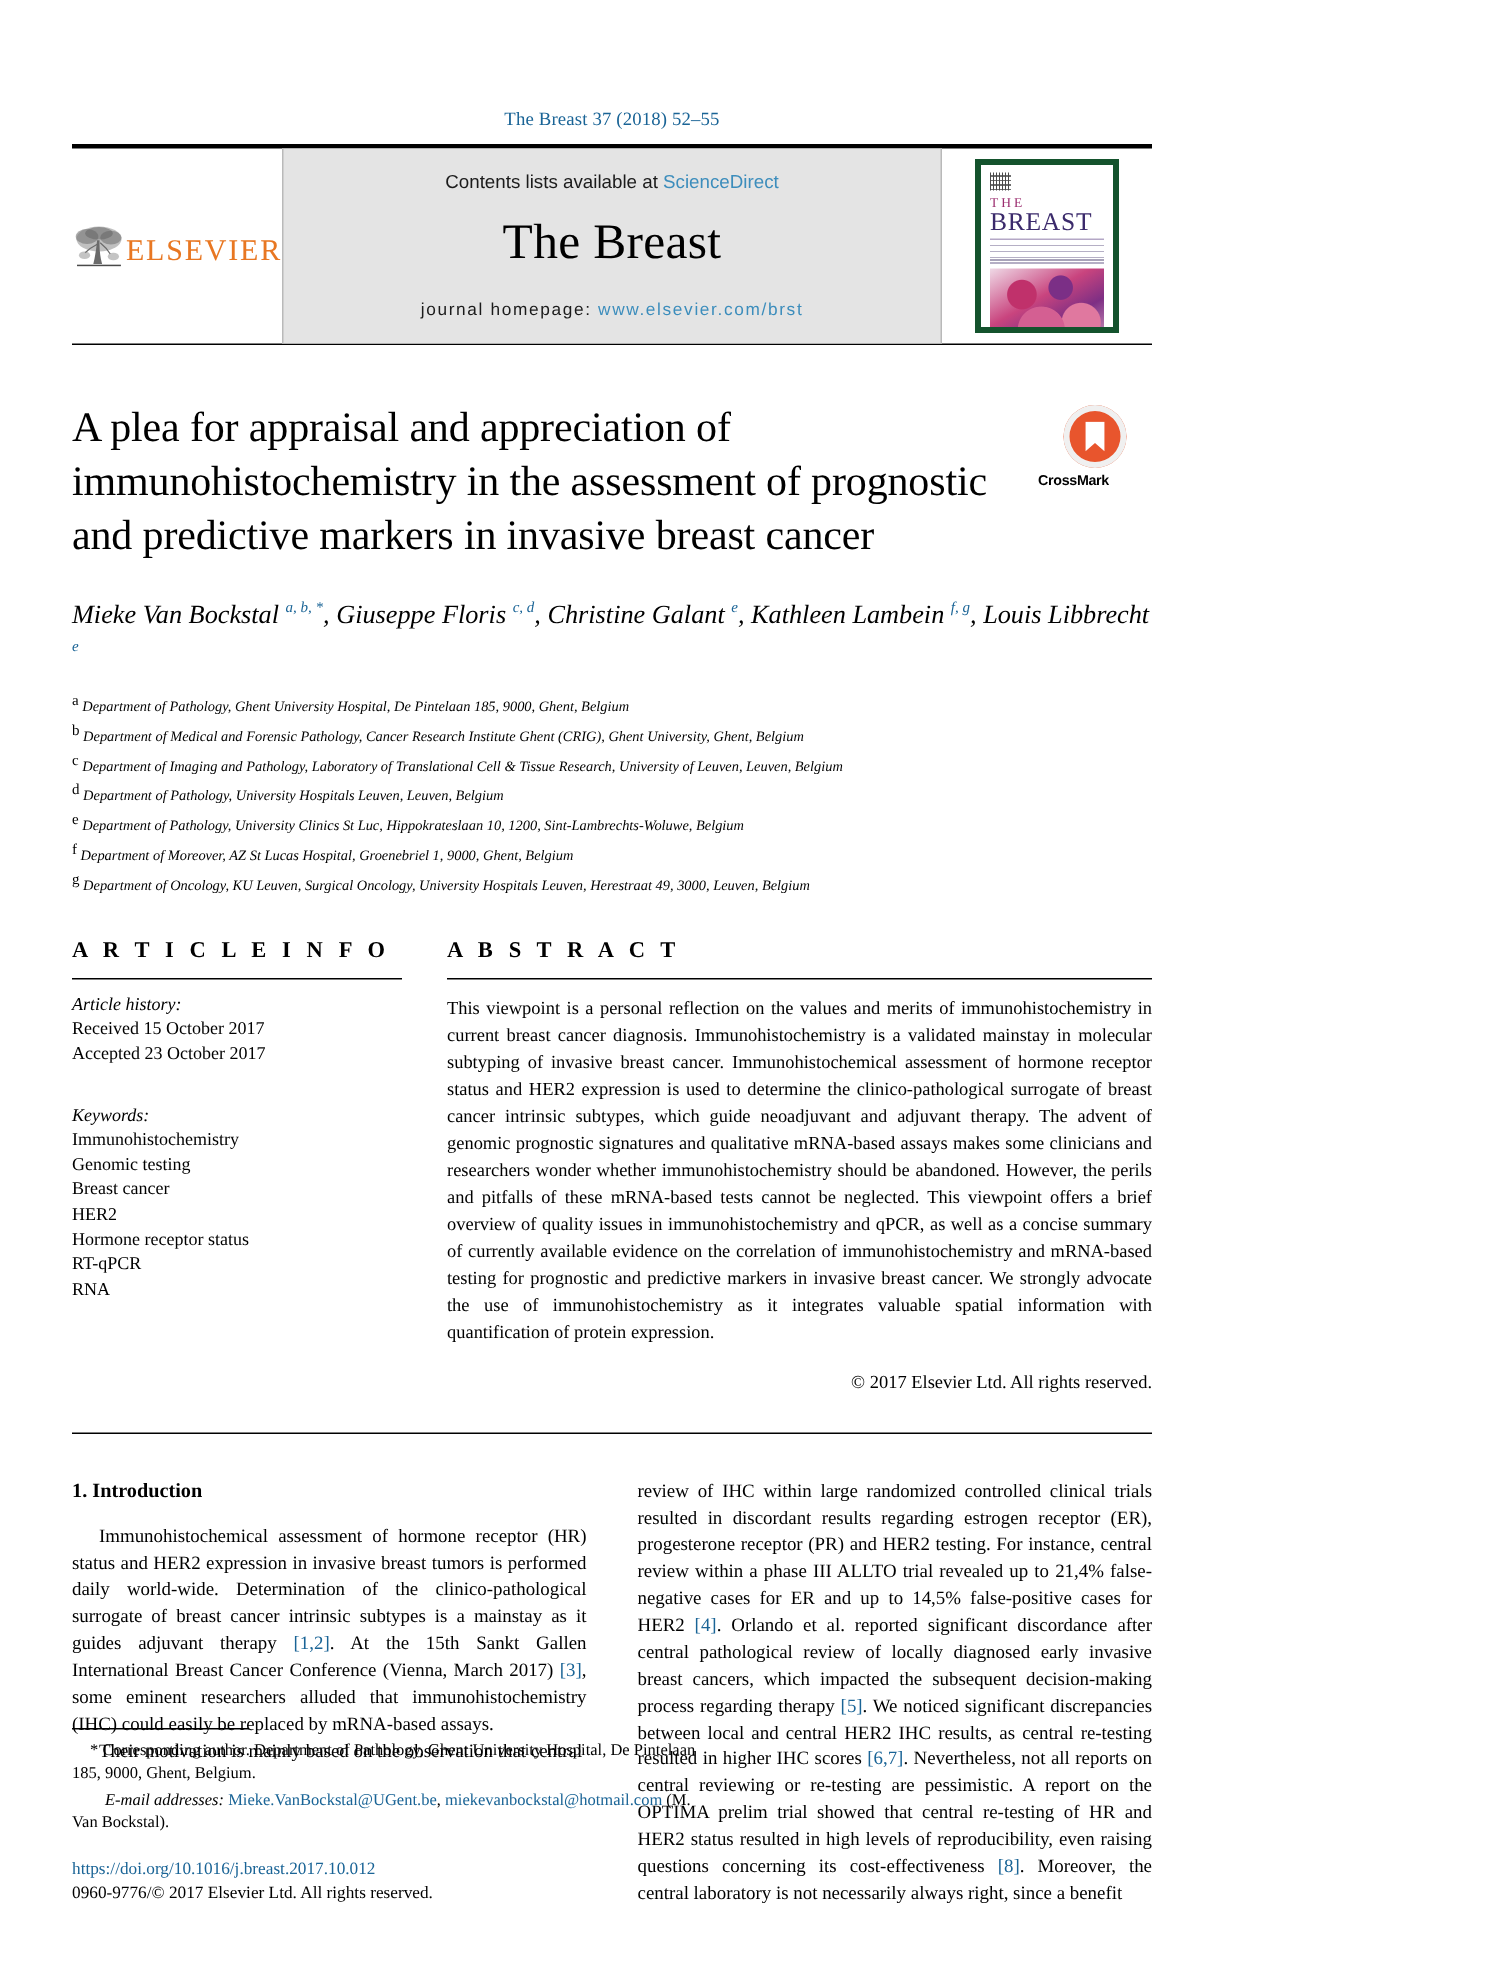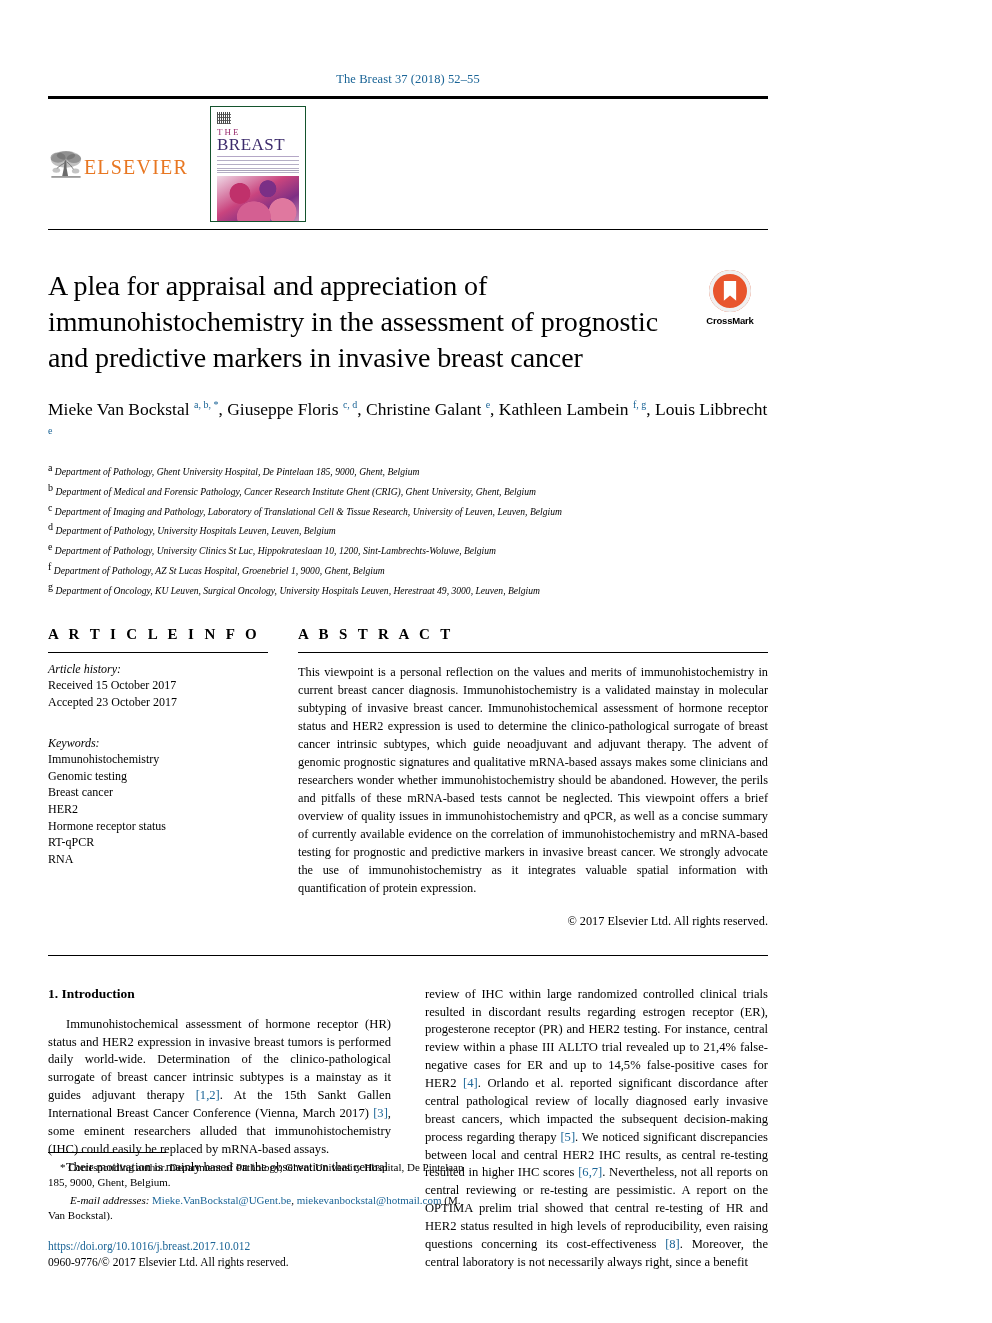--- a/index.html
+++ b/index.html
@@ -98,21 +98,21 @@
   .mast-cover {
     width: 140px;
     flex: 0 0 140px;
     display: flex;
     align-items: center;
     justify-content: center;
   }
   .cover-thumb {
     width: 96px;
     height: 116px;
-    border: 1px solid #14532d;
+    border: 4px solid #14532d;
     background: #fff;
     box-sizing: border-box;
     padding: 5px 6px;
     position: relative;
     overflow: hidden;
   }
   .cover-els {
     width: 14px; height: 12px;
     background:
       repeating-linear-gradient(90deg,#4a4a4a 0 1px,transparent 1px 2px),
@@ -164,21 +164,21 @@
     font-size: 28px;
     line-height: 1.28;
     font-weight: normal;
     margin: 0;
     padding-right: 16px;
     letter-spacing: -.1px;
   }
   .crossmark {
     flex: 0 0 76px;
     width: 76px;
-    text-align: center;
+    text-align: left;
     padding-top: 2px;
   }
   .cm-badge {
     width: 42px; height: 42px;
     border-radius: 50%;
     background: #e8552d;
     margin: 0 auto;
     position: relative;
     box-shadow: inset 0 0 0 4px #f0f0f0;
   }
@@ -197,20 +197,21 @@
     font-weight: bold;
     margin-top: 3px;
     letter-spacing: -.2px;
   }
 
   
   .authors {
     font-size: 17.5px;
     line-height: 1.45;
     margin-top: 22px;
+    font-style: italic;
   }
   .authors sup, .affils sup {
     font-size: 10px;
     vertical-align: super;
   }
   .authors sup { color: #1a6496; }
 
   .affils {
     margin-top: 12px;
     font-size: 9.6px;
@@ -348,20 +349,29 @@
           <path d="M41 34 q-12 6 -20 14" stroke="#6a6a6a" stroke-width="2" fill="none"></path>
           <path d="M45 32 q10 8 16 18" stroke="#6a6a6a" stroke-width="2" fill="none"></path>
           <ellipse cx="20" cy="52" rx="9" ry="6" fill="#8a8a8a" opacity=".5"></ellipse>
           <ellipse cx="66" cy="54" rx="9" ry="6" fill="#8a8a8a" opacity=".5"></ellipse>
           <rect x="8" y="67" width="70" height="2.4" fill="#4a4a4a"></rect>
         </g>
       </svg>
       <div class="elsevier-word">ELSEVIER</div>
     </div>
 
+    <div class="mast-center">
+      <div class="contents-line">
+        <span>Contents lists available at </span><span class="sd">ScienceDirect</span>
+      </div>
+      <div class="journal-name">The Breast</div>
+      <div class="homepage-line">
+        <span>journal homepage: </span><span class="url">www.elsevier.com/brst</span>
+      </div>
+    </div>
 
     <div class="mast-cover">
       <div class="cover-thumb">
         <div class="cover-els"></div>
         <div class="cover-the">THE</div>
         <div class="cover-breast">BREAST</div>
         <div class="cover-rule"></div>
         <div class="cover-lines"></div>
         <div class="cover-art"></div>
       </div>
@@ -377,21 +387,21 @@
   </div>
 
   <div class="authors" id="authors"><span>Mieke Van Bockstal </span><sup>a, b, *</sup><span>, </span><span>Giuseppe Floris </span><sup>c, d</sup><span>, </span><span>Christine Galant </span><sup>e</sup><span>, </span><span>Kathleen Lambein </span><sup>f, g</sup><span>, </span><span>Louis Libbrecht </span><sup>e</sup></div>
 
   <div class="affils" id="affils">
       <div><sup>a</sup><span> Department of Pathology, Ghent University Hospital, De Pintelaan 185, 9000, Ghent, Belgium</span></div>
       <div><sup>b</sup><span> Department of Medical and Forensic Pathology, Cancer Research Institute Ghent (CRIG), Ghent University, Ghent, Belgium</span></div>
       <div><sup>c</sup><span> Department of Imaging and Pathology, Laboratory of Translational Cell &amp; Tissue Research, University of Leuven, Leuven, Belgium</span></div>
       <div><sup>d</sup><span> Department of Pathology, University Hospitals Leuven, Leuven, Belgium</span></div>
       <div><sup>e</sup><span> Department of Pathology, University Clinics St Luc, Hippokrateslaan 10, 1200, Sint-Lambrechts-Woluwe, Belgium</span></div>
-      <div><sup>f</sup><span> Department of Pathology, AZ St Lucas Hospital, Groenebriel 1, 9000, Ghent, Belgium</span></div>
+      <div><sup>f</sup><span> Department of Moreover, AZ St Lucas Hospital, Groenebriel 1, 9000, Ghent, Belgium</span></div>
       <div><sup>g</sup><span> Department of Oncology, KU Leuven, Surgical Oncology, University Hospitals Leuven, Herestraat 49, 3000, Leuven, Belgium</span></div>
     </div>
 
   <div class="info-abstract">
 
     <div class="col-info">
       <div class="sec-head">A R T I C L E  I N F O</div>
       <div class="rule-thin"></div>
       <div class="info-label">Article history:</div>
       <div class="info-line">Received 15 October 2017</div>

